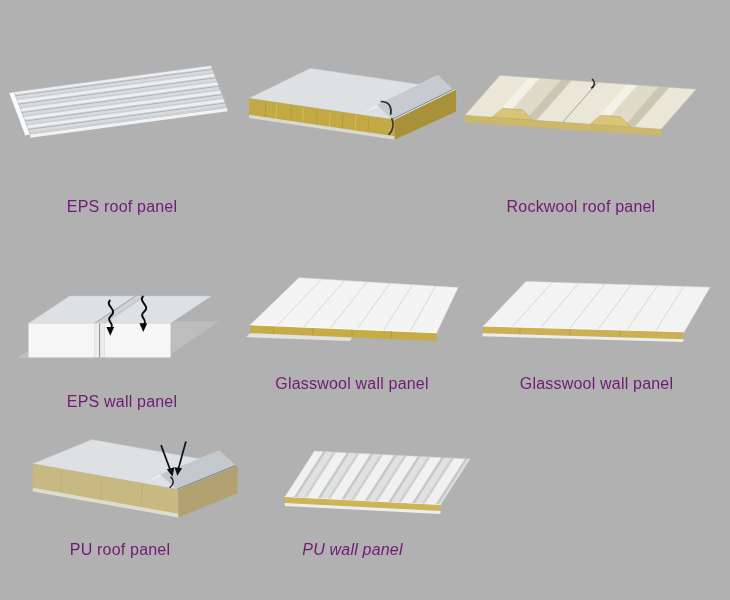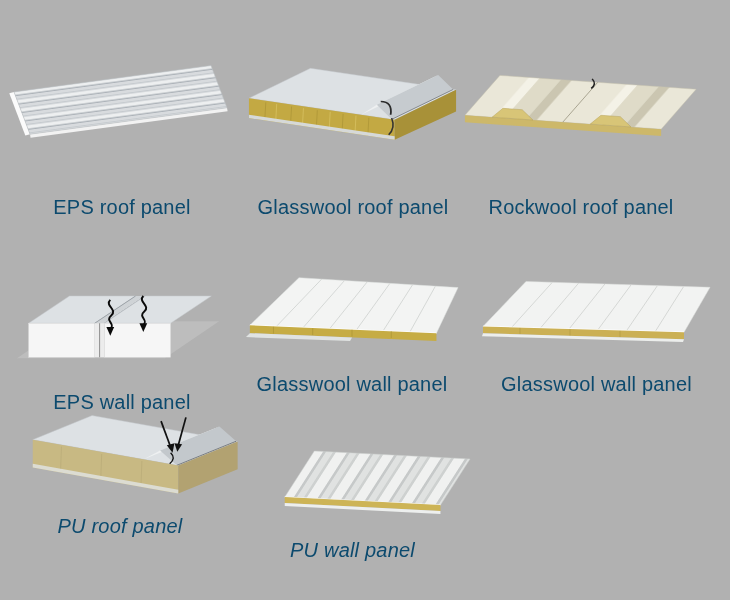--- a/index.html
+++ b/index.html
@@ -9,22 +9,22 @@
     font-family:"Liberation Sans", sans-serif;
     overflow:hidden;
   }
   .stage{position:relative;width:730px;height:600px;background:#b1b1b1;}
   .cell{position:absolute;margin:0;padding:0;}
   .img{position:absolute;top:0;left:0;}
   .img svg{display:block;}
   figcaption{
     position:absolute;left:0;bottom:0;width:100%;
     text-align:center;
-    font-size:20px;line-height:20px;
-    color:#0c4a6e;letter-spacing:.2px;
+    font-size:16px;line-height:20px;
+    color:#701a75;letter-spacing:.2px;
     white-space:nowrap;
   }
 </style>
 </head>
 <body>
 
 <div class="stage">
 
   <figure class="cell" style="left:2px;top:55px;width:240px;height:162px;">
     <div class="img">
@@ -65,21 +65,20 @@
           <line x1="60" y1="64" x2="59" y2="85"></line>
           <line x1="87" y1="68.5" x2="86" y2="90"></line>
           <line x1="113" y1="73" x2="112" y2="95"></line>
         </g>
         <polygon points="152,78 214,42 214,68 152,102" fill="#a89138"></polygon>
         <polygon points="5,72 152,98 152,102 5,76" fill="#d6d9d8"></polygon>
         <path d="M138,56 q12,0 10,16" stroke="#2a2a2a" stroke-width="1.8" fill="none"></path>
         <path d="M149,76 q4,12 -3,20" stroke="#333" stroke-width="1.6" fill="none"></path>
       </svg>
     </div>
-    <figcaption>Glasswool roof panel</figcaption>
   </figure>
 
   <figure class="cell" style="left:462px;top:60px;width:238px;height:157px;">
     <div class="img" style="top:5px;">
       <svg width="238" height="78" viewBox="0 0 245 90" preserveAspectRatio="none">
         <defs>
           <pattern id="ribsRw" patternUnits="userSpaceOnUse" width="101" height="120" patternTransform="matrix(0.9969,0.0790,0.6164,-0.7877,3,58)">
             <rect x="0" y="0" width="101" height="120" fill="#eae7d8"></rect>
             <rect x="30" y="0" width="11" height="120" fill="#f4f2e7"></rect>
             <rect x="41" y="0" width="22" height="120" fill="#dfdbc8"></rect>
@@ -167,21 +166,21 @@
           <line x1="40" y1="71.5" x2="40" y2="78"></line>
           <line x1="90" y1="73" x2="90" y2="79.5"></line>
           <line x1="140" y1="74.5" x2="140" y2="81"></line>
         </g>
         <polygon points="3,77 204,83 203,86 2,80" fill="#eceeec"></polygon>
       </svg>
     </div>
     <figcaption>Glasswool wall panel</figcaption>
   </figure>
 
-  <figure class="cell" style="left:15px;top:394px;width:210px;height:142px;font-style:italic;">
+  <figure class="cell" style="left:15px;top:418px;width:210px;height:142px;">
     <div class="img" style="top:3px;left:12px;">
       <svg width="225" height="102" viewBox="0 0 235 110" preserveAspectRatio="none">
         <polygon points="6,46 68,20 220,48 158,74" fill="#dde1e4" stroke="#c3c8cc" stroke-width="0.5"></polygon>
         <polygon points="121.5,67.3 139,57.7 201,31.7 183.5,41.3" fill="#eef0f1"></polygon>
         <polygon points="139,57.7 156.5,73.7 218.5,47.7 201,31.7" fill="#c3c8cc"></polygon>
         <line x1="156.5" y1="73.7" x2="218.5" y2="47.7" stroke="#74787c" stroke-width="1"></line>
 
         <line x1="140" y1="26" x2="150" y2="54" stroke="#111" stroke-width="1.8"></line>
         <polygon points="146,52 154,50 152,60" fill="#111"></polygon>
         <line x1="166" y1="22" x2="158" y2="52" stroke="#111" stroke-width="1.8"></line>

